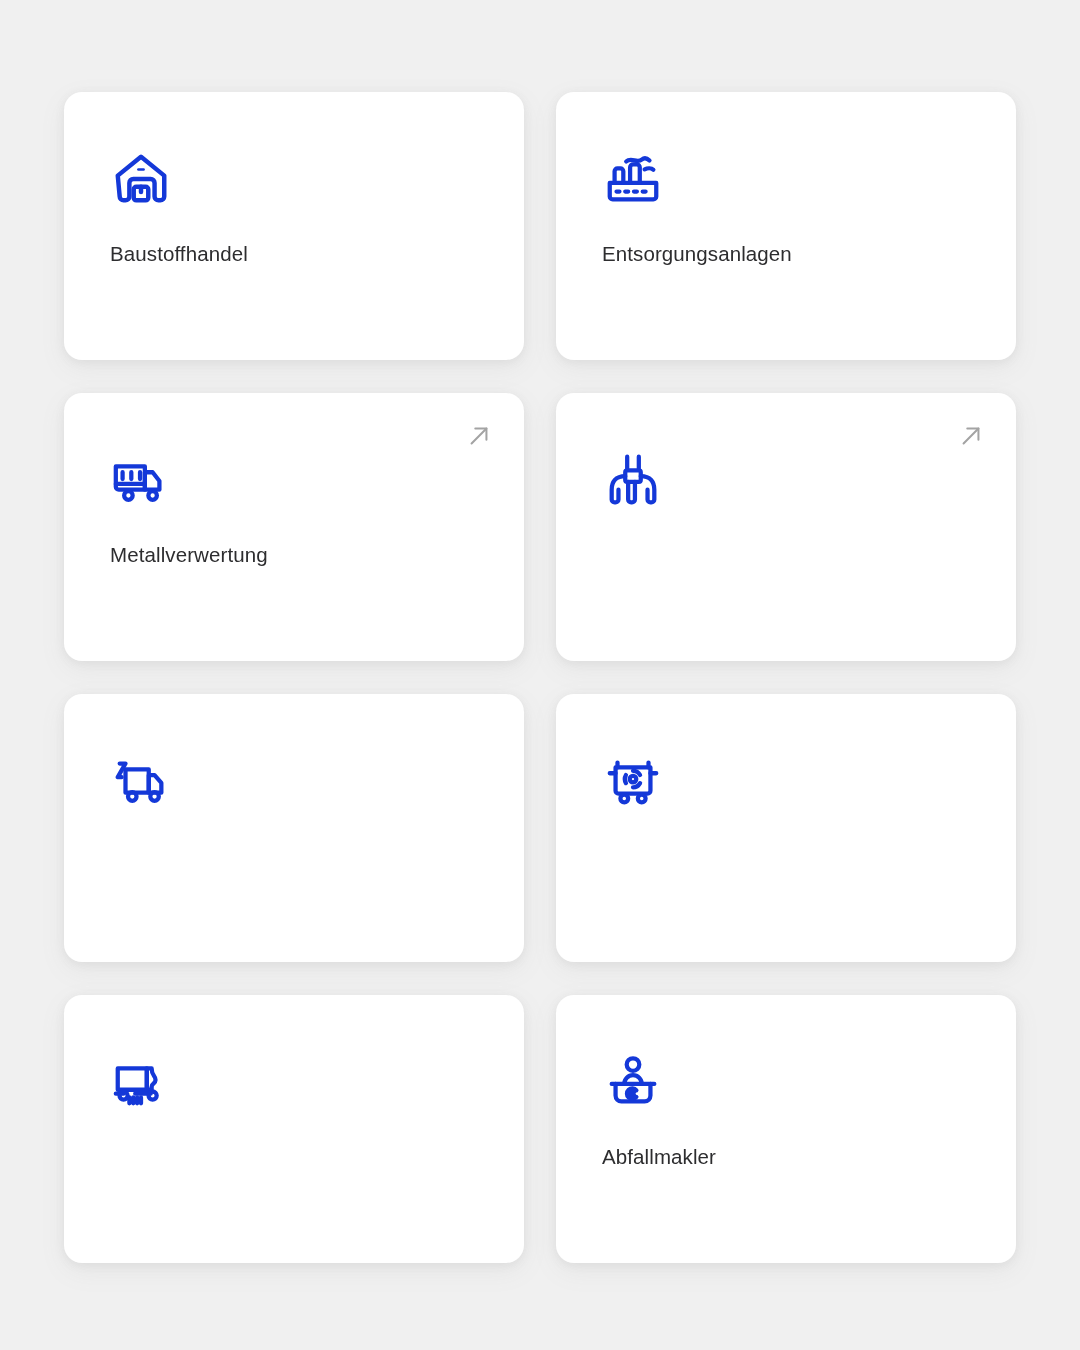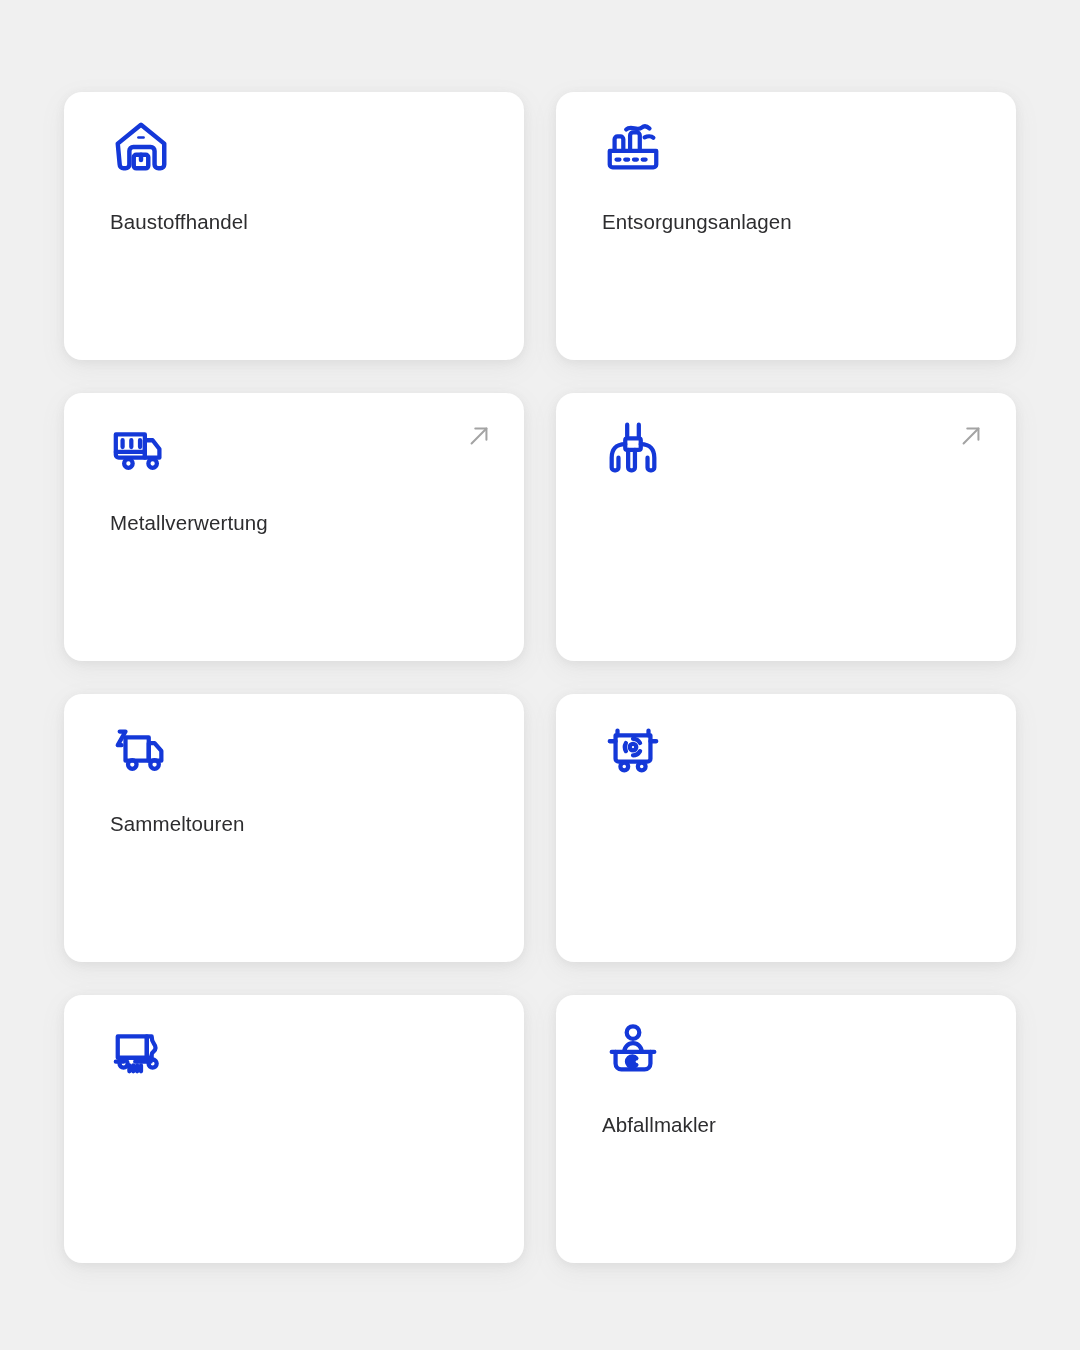--- a/index.html
+++ b/index.html
@@ -30,21 +30,21 @@
     column-gap: 32px;
     row-gap: 33px;
   }
 
   .card {
     position: relative;
     background: #ffffff;
     border-radius: 18px;
     box-shadow: 0 2px 10px rgba(120,120,120,0.10),
                 0 8px 26px rgba(130,130,130,0.09);
-    padding: 24px 46px 0 46px;
+    padding: 56px 46px 0 46px;
     overflow: hidden;
   }
 
   .card-icon {
     width: 62px;
     height: 62px;
     display: block;
     color: #1438d8;
   }
 
@@ -139,21 +139,20 @@
       <div class="card">
         <span class="card-icon">
           <svg viewBox="0 0 64 64" fill="none" stroke="currentColor" stroke-width="4.4" stroke-linecap="round" stroke-linejoin="round">
     <path d="M16 20 h24 v24 H16 Z"></path>
     <path d="M40 26 h6 l7 8 v10 h-13 Z"></path>
     <path d="M10 14 h6 l-8 14 M8 28 h4"></path>
     <circle cx="23" cy="48" r="4.4"></circle>
     <circle cx="46" cy="48" r="4.4"></circle>
   </svg>
         </span>
-        <div class="card-label">Sammeltouren</div>
       </div>
       <div class="card">
         <span class="card-icon">
           <svg viewBox="0 0 64 64" fill="none" stroke="currentColor" stroke-width="4.4" stroke-linecap="round" stroke-linejoin="round">
     <path d="M14 18 h36 v24 a3 3 0 0 1-3 3 H17 a3 3 0 0 1-3-3 Z"></path>
     <path d="M16 13 v5 M48 13 v5"></path>
     <path d="M8 24 h6 M50 24 h6"></path>
     <circle cx="32" cy="30" r="3.4"></circle>
     <path d="M32 21.5 a8.5 8.5 0 0 1 7.3 4.3"></path>
     <path d="M39.3 34.2 a8.5 8.5 0 0 1-7.3 4.3"></path>

